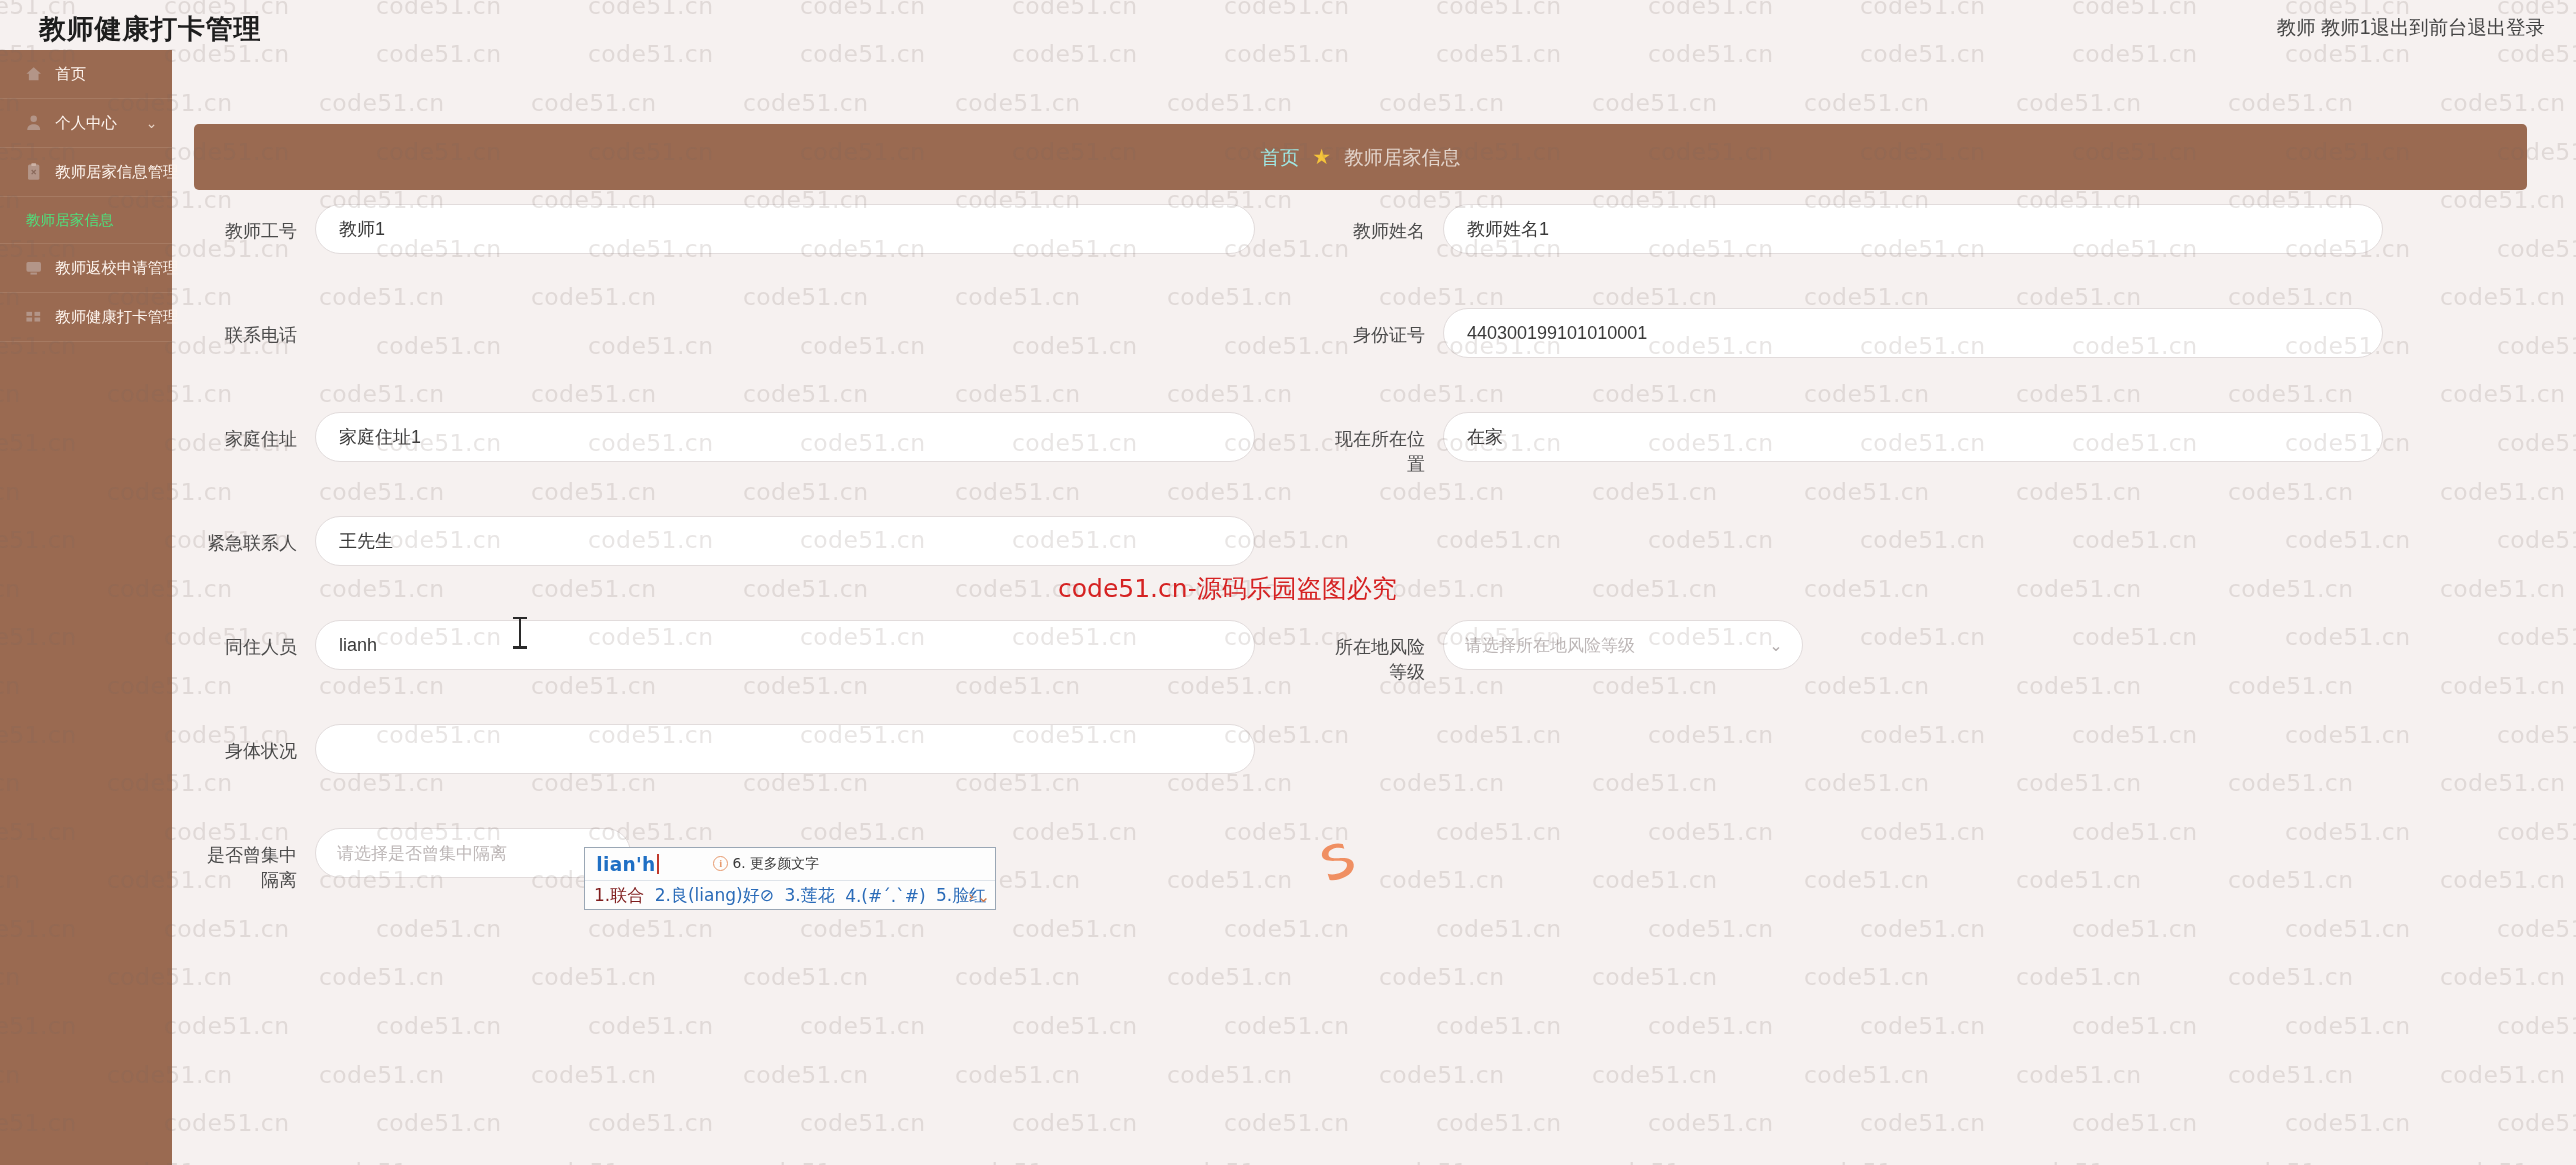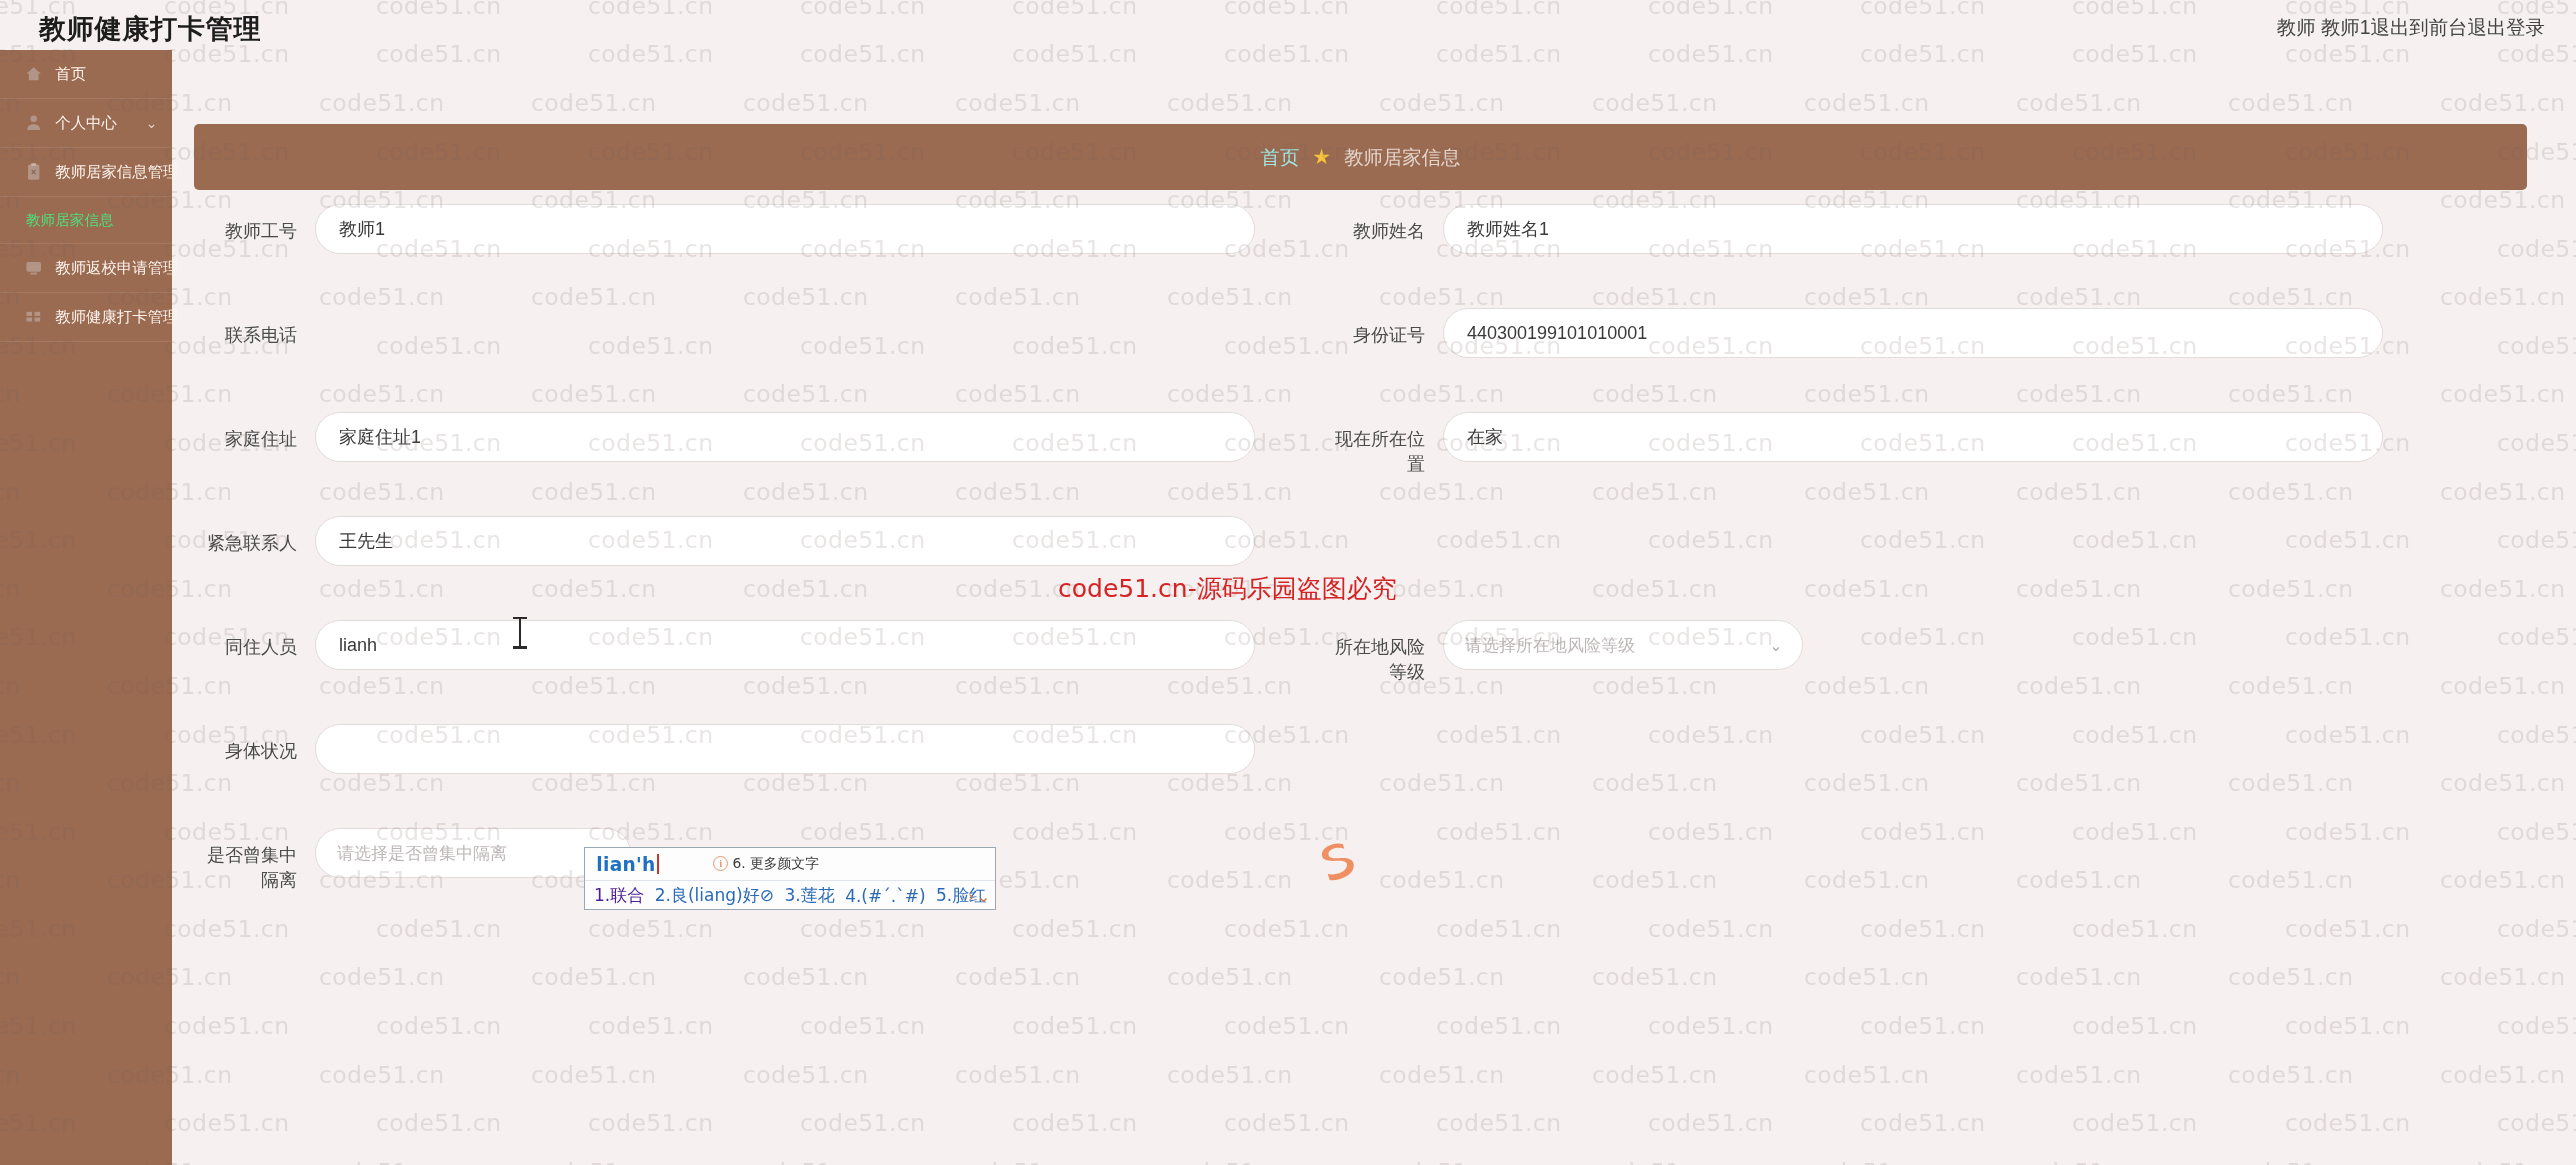--- a/index.html
+++ b/index.html
@@ -238,21 +238,21 @@
   }
   .ime-hint-text { font-size: 13.8px; color: #3a3a3a; }
   .ime-row2 {
     position: relative;
     height: 29px;
     display: flex; align-items: center;
     padding-left: 9px;
     gap: 10.5px;
   }
   .cand { font-size: 17px; color: #2a6bb8; white-space: nowrap; }
-  .cand.sel1 { color: #4c1d95; }
+  .cand.sel1 { color: #7f1d1d; }
   .ime-nav {
     position: absolute; right: 4.9px; top: 50%;
     transform: translateY(-50%);
     display: flex; align-items: center; gap: 2.4px;
   }
   .ime-nav .ar {
     font-size: 16px; color: #d07a4c;
   }
   .ime-nav .ar.dim { color: #c3bdbd; font-size: 13.8px; }
   .sogou-logo {

